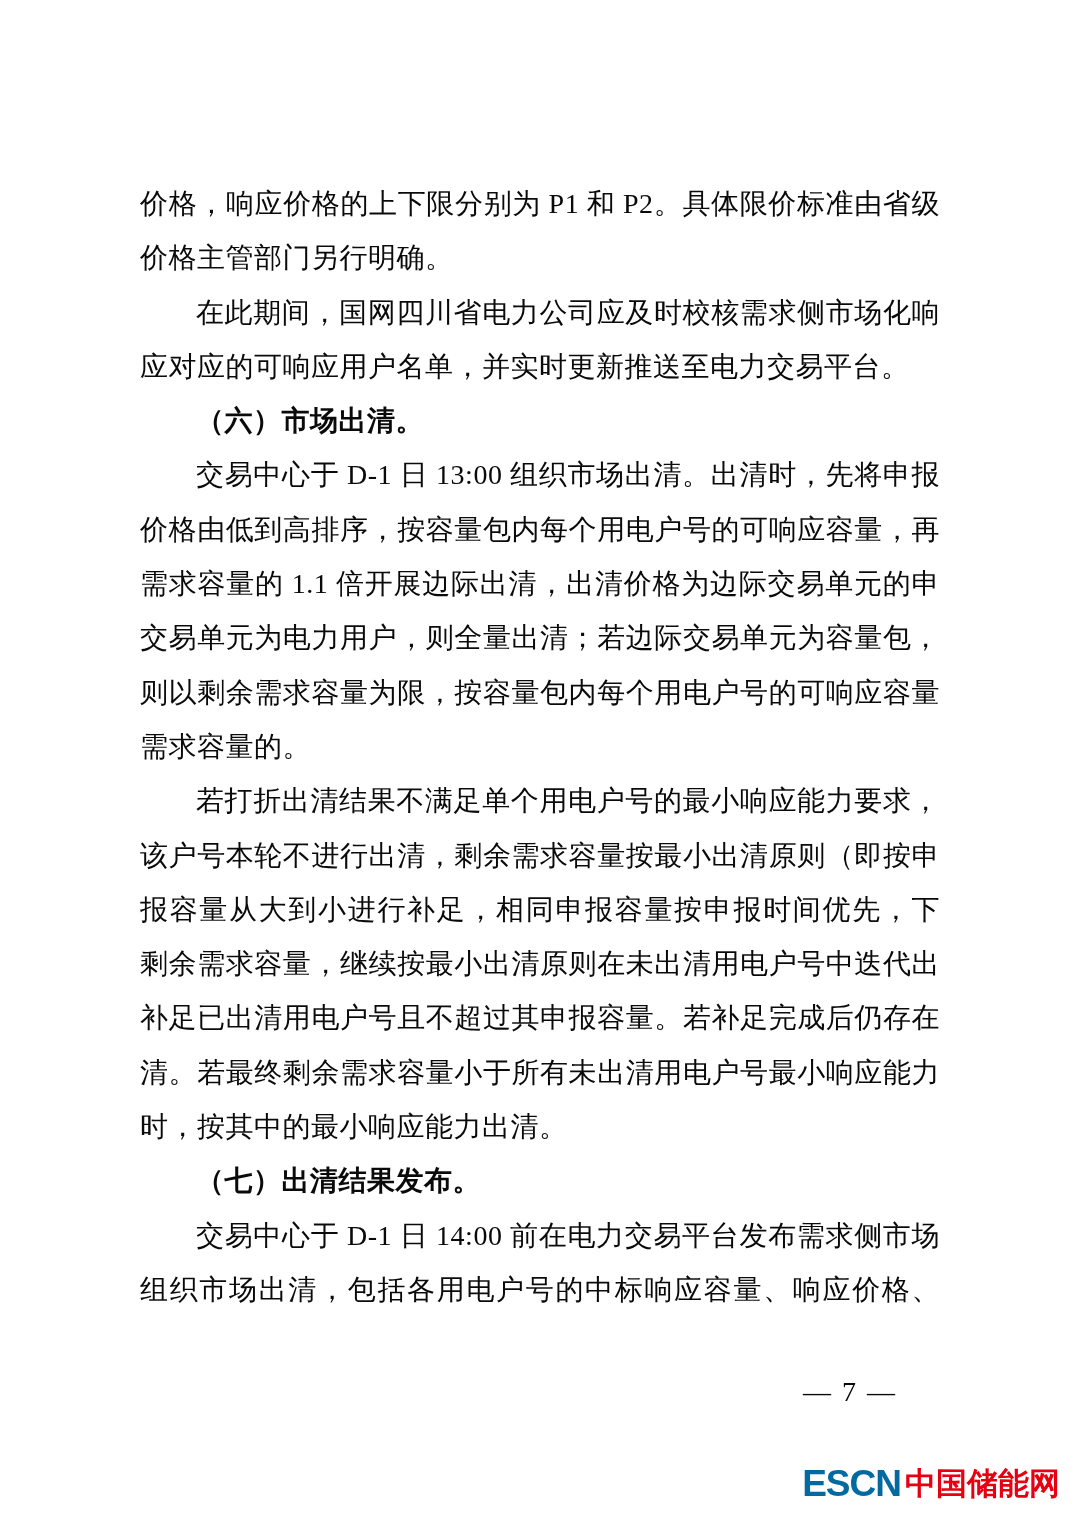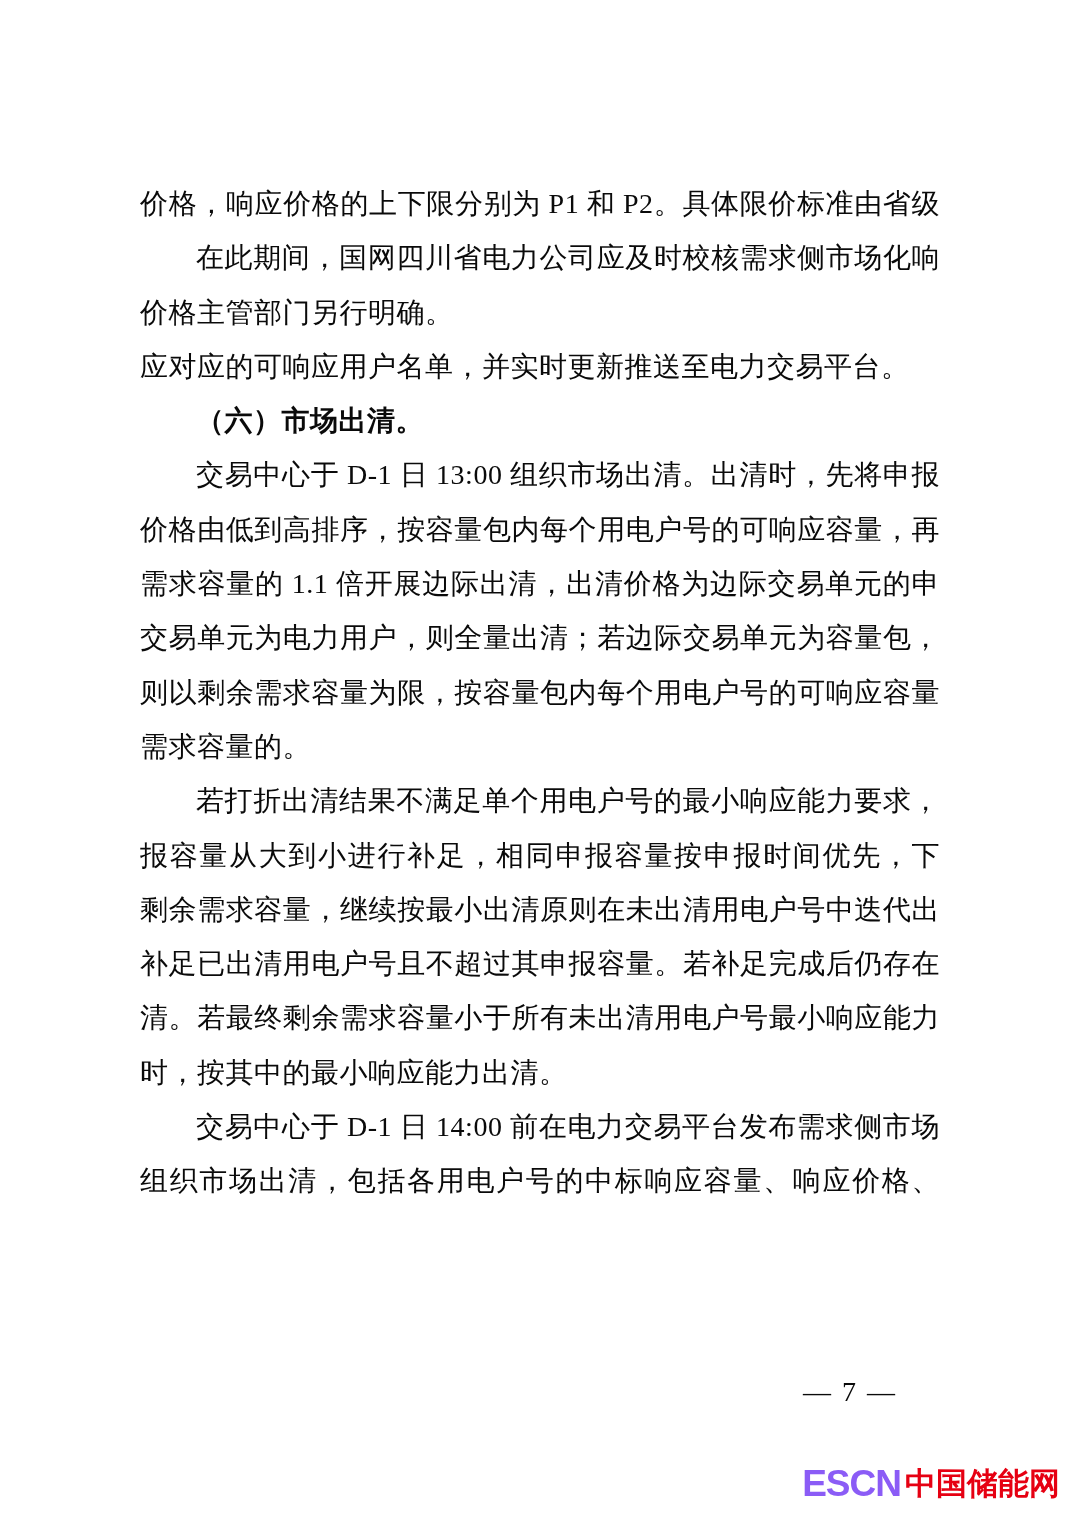--- a/index.html
+++ b/index.html
@@ -75,40 +75,42 @@
     letter-spacing: 0px;
   }
 </style>
 </head>
 <body>
 
 <div class="page">
 
   <div class="content">
     <div class="line fill">价格，响应价格的上下限分别为 P1 和 P2。具体限价标准由省级</div>
+    <div class="line">价格主管部门另行明确。</div>
     <div class="line fill indent">在此期间，国网四川省电力公司应及时校核需求侧市场化响</div>
-    <div class="line">价格主管部门另行明确。</div>
     <div class="line">应对应的可响应用户名单，并实时更新推送至电力交易平台。</div>
     <div class="line indent heading">（六）市场出清。</div>
     <div class="line fill indent">交易中心于 D-1 日 13:00 组织市场出清。出清时，先将申报</div>
     <div class="line fill">价格由低到高排序，按容量包内每个用电户号的可响应容量，再按</div>
     <div class="line fill">需求容量的 1.1 倍开展边际出清，出清价格为边际交易单元的申</div>
     <div class="line fill">交易单元为电力用户，则全量出清；若边际交易单元为容量包，</div>
     <div class="line fill">则以剩余需求容量为限，按容量包内每个用电户号的可响应容量</div>
     <div class="line">需求容量的。</div>
     <div class="line fill indent">若打折出清结果不满足单个用电户号的最小响应能力要求，</div>
+    <div class="line fill">该户号本轮不进行出清，剩余需求容量按最小出清原则（即按申</div>
     <div class="line fill">报容量从大到小进行补足，相同申报容量按申报时间优先，下同）</div>
     <div class="line fill">剩余需求容量，继续按最小出清原则在未出清用电户号中迭代出</div>
     <div class="line fill">补足已出清用电户号且不超过其申报容量。若补足完成后仍存在</div>
     <div class="line fill">清。若最终剩余需求容量小于所有未出清用电户号最小响应能力</div>
     <div class="line">时，按其中的最小响应能力出清。</div>
+    <div class="line indent heading">（七）出清结果发布。</div>
     <div class="line fill indent">交易中心于 D-1 日 14:00 前在电力交易平台发布需求侧市场</div>
     <div class="line fill">组织市场出清，包括各用电户号的中标响应容量、响应价格、</div>
   </div>
 
   <div class="page-number">— 7 —</div>
 
   <div class="logo">
-    <span class="logo-latin" style="color: #8b5cf6;">ESCN</span>
+    <span class="logo-latin" style="color: #0369a1;">ESCN</span>
     <span class="logo-cjk" style="color: rgb(230, 0, 18); text-align: right;">中国储能网</span>
   </div>
 
 </div>
 
 </body></html>

